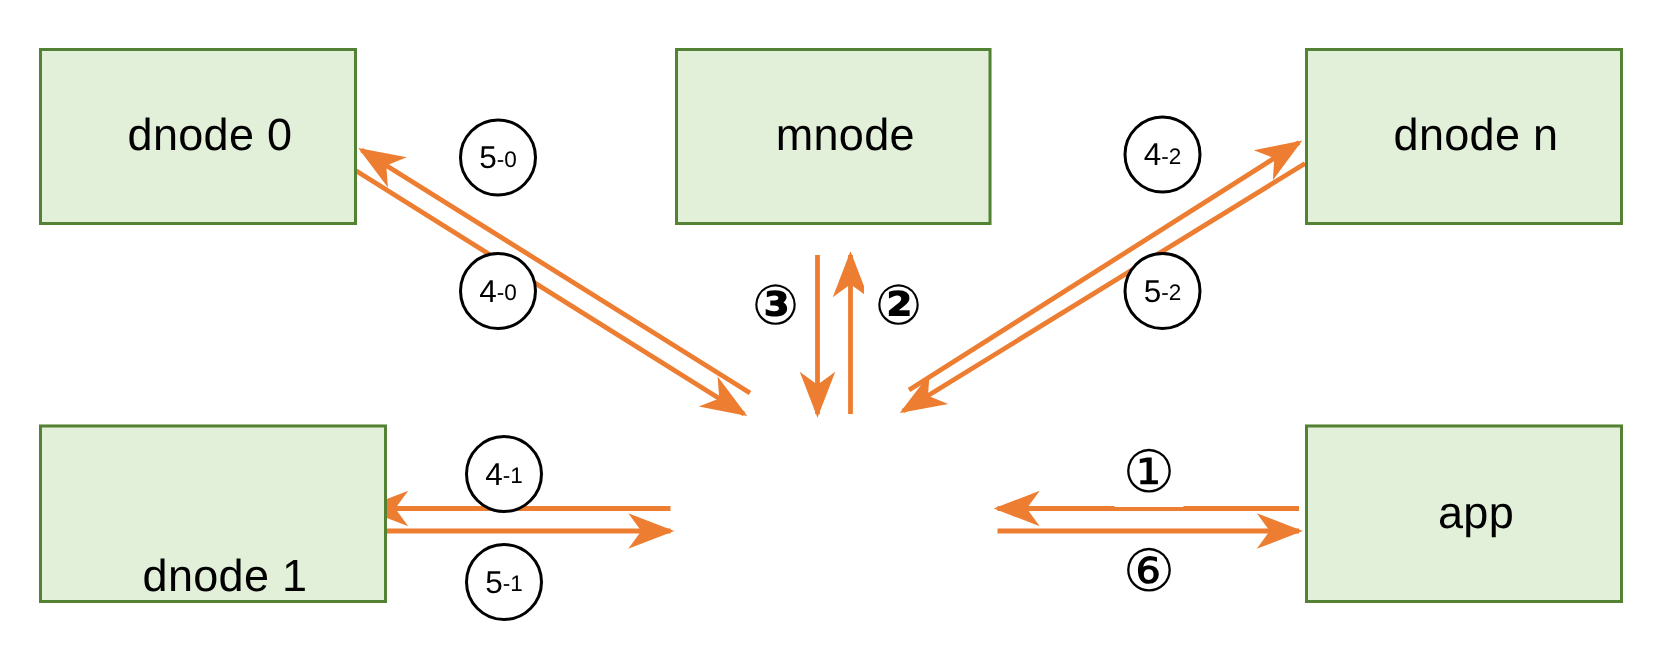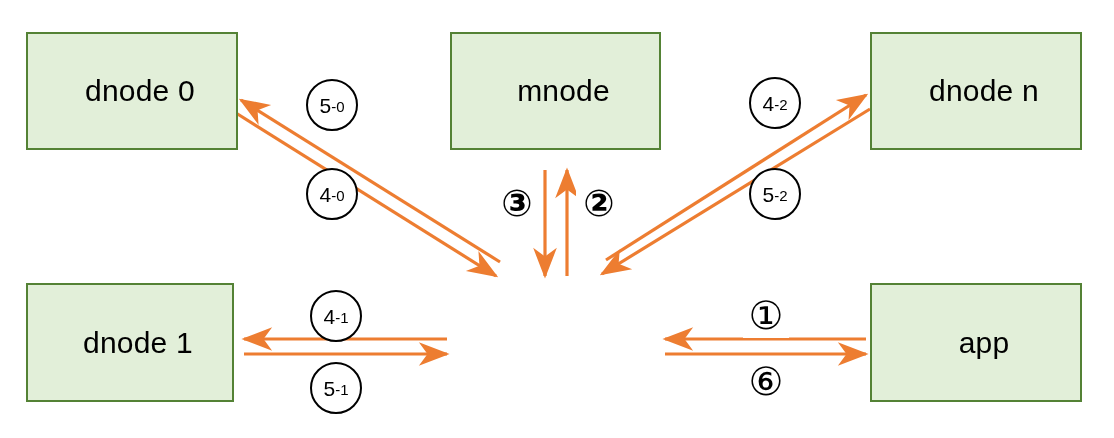--- a/index.html
+++ b/index.html
@@ -111,21 +111,21 @@
   </div>
 
   <div class="node-box" style="left:870px; top:32px; width:212px; height:118px;">
     <span class="node-label">dnode n</span>
   </div>
 
   <div class="node-box" style="left:450px; top:32px; width:211px; height:118px;">
     <span class="node-label">mnode</span>
   </div>
 
-  <div class="node-box" style="left:26px; top:283px; width:208px; height:119px;">
+  <div class="node-box" style="left:26px; top:283px; width:232px; height:119px;align-items:flex-end;">
     <span class="node-label">dnode 1</span>
   </div>
 
 
   <div class="node-box" style="left:870px; top:283px; width:212px; height:119px;text-align:right;">
     <span class="node-label">app</span>
   </div>
 
   <div class="edge-label ring" style="left:306px; top:79px;">
     <span>5</span>

